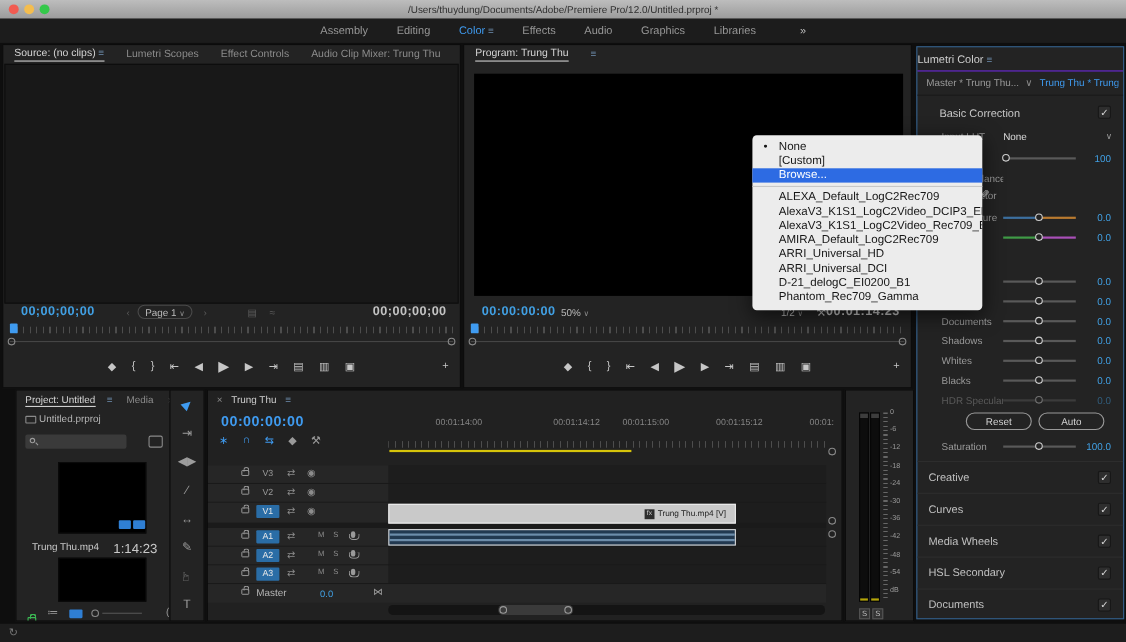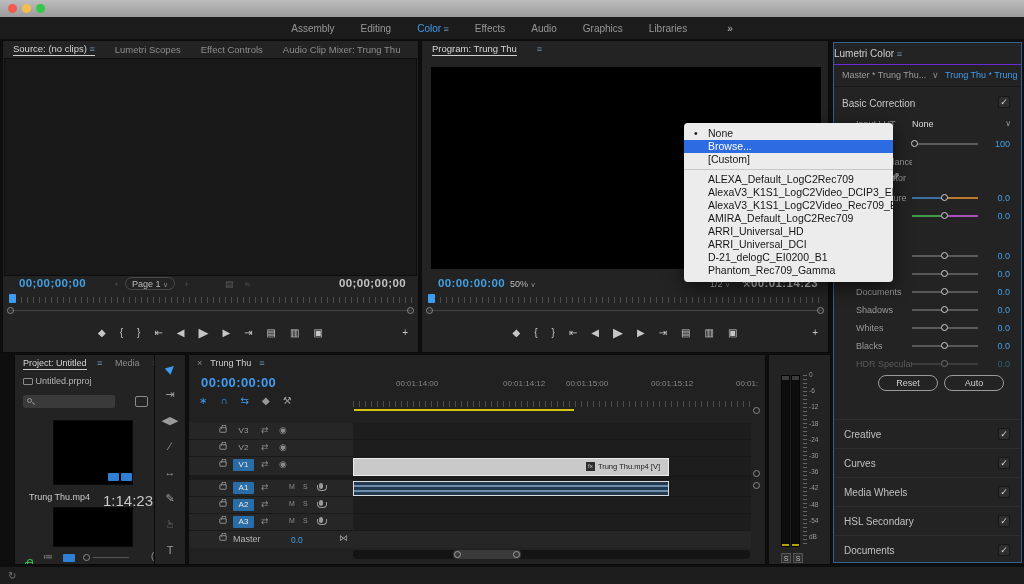--- a/index.html
+++ b/index.html
@@ -33,21 +33,21 @@
 .dimic{color:#5c5c5c;font-size:9px}
 
 #lumetri{position:absolute;left:833px;top:42px;width:189px;height:521px;background:#232323;border:1px solid #33618e}
 .lum-hd{position:absolute;left:0;top:0;right:0;height:22px;line-height:22px;font-size:10px;color:#cfcfcf;padding-left:0;border-bottom:1px solid #6d28d9}
 .lum-master{position:absolute;left:0;top:22px;right:0;height:22px;font-size:9px;color:#9a9a9a;border-bottom:1px solid #191919;white-space:nowrap;overflow:hidden}
 .lum-master .m1{position:absolute;left:8px;top:5px;width:88px;overflow:hidden;white-space:nowrap}
 .lum-master .car{position:absolute;left:98px;top:5px;color:#8b8b8b}
 .lum-master .m2{position:absolute;left:111px;top:5px;width:72px;overflow:hidden;color:#3f9bf0}
 #lum-basic{position:absolute;left:0;top:44px;right:0;padding-top:6px}
 .lum-sechd{height:22px;position:relative;font-size:10px;color:#c7c7c7}
-.lum-sechd .t{position:absolute;left:8px;top:5px}
+.lum-sechd .t{position:absolute;left:20px;top:5px}
 .cb{position:absolute;right:11px;width:12px;height:12px;background:#2e2e2e;border:1px solid #171717;border-radius:2px;color:#d9d9d9;font-size:9px;line-height:11px;text-align:center}
 .lum-row{position:relative;height:18px;font-size:9px;color:#999}
 .lum-row.r20{height:20px}.lum-row.r16{height:16px}
 .lum-lab{position:absolute;left:22px;top:4px;width:56px;white-space:nowrap;overflow:hidden}
 .lum-val{position:absolute;left:148px;top:4px;width:28px;text-align:right;color:#41a0e4}
 .trk{position:absolute;left:78px;top:8px;width:66px;height:2px;background:#595959}
 .trk.temp{background:linear-gradient(90deg,#3c6f9f 0 47%,#232323 47% 53%,#b97a2f 53% 100%)}
 .trk.tint{background:linear-gradient(90deg,#3f9b46 0 47%,#232323 47% 53%,#a94fb8 53% 100%)}
 .knob{position:absolute;top:-3px;width:7px;height:7px;border:1px solid #cfcfcf;border-radius:50%;background:#232323;margin-left:-4px}
 .lum-row.dim{opacity:.45}
@@ -126,20 +126,21 @@
 
 #statusbar{position:absolute;left:0;top:567px;width:1024px;height:17px;background:#1d1d1d;font-size:10px;color:#7a7a7a;line-height:17px;padding-left:8px}
 </style>
 </head>
 <body>
 
 <div id="titlebar">
   <span class="tl" style="left:8px;background:#f15b51"></span>
   <span class="tl" style="left:22px;background:#f4bd4f"></span>
   <span class="tl" style="left:36px;background:#34c84a"></span>
+  <span>/Users/thuydung/Documents/Adobe/Premiere Pro/12.0/Untitled.prproj *</span>
 </div>
 
 <div id="workspacebar">
     <div id="ws-tabs" style="display:flex;gap:26px">
       <div class="ws-tab">Assembly</div>
       <div class="ws-tab">Editing</div>
       <div class="ws-tab on">Color<span class="ws-menu"> ≡</span></div>
       <div class="ws-tab">Effects</div>
       <div class="ws-tab">Audio</div>
       <div class="ws-tab">Graphics</div>
@@ -317,20 +318,27 @@
           <div class="trk plain">
             <div class="knob" style="left: 50%;"></div>
           </div>
           <div class="lum-val">0.0</div>
         </div>
       </div>
     <div id="lum-btns">
       <span class="pill" style="left:44px">Reset</span>
       <span class="pill" style="left:110px">Auto</span>
     </div>
+    <div class="lum-row">
+      <span class="lum-lab">Saturation</span>
+      <span class="trk">
+          <span class="knob" style="left:50%"></span>
+        </span>
+      <span class="lum-val">100.0</span>
+    </div>
   </div>
   <div id="lum-sections">
       <div class="lum-sec">
         <div class="sec-lab">Creative</div>
         <div class="cb">✓</div>
       </div>
       <div class="lum-sec">
         <div class="sec-lab">Curves</div>
         <div class="cb">✓</div>
       </div>
@@ -362,21 +370,21 @@
   </div>
   <div class="searchbox">
       <span class="mag"></span>
     </div>
   <div class="abs" style="left:120px;top:41px;width:13px;height:11px;border:1px solid #8a8a8a;border-radius:2px"></div>
   <div class="thumb" style="left:38px;top:65px;width:80px;height:65px">
     <span class="badge" style="left:54px;top:52px"></span>
     <span class="badge" style="left:67px;top:52px"></span>
   </div>
   <div class="abs" style="left:14px;top:137px;font-size:9px;color:#c9c9c9">Trung Thu.mp4</div>
-  <div class="abs" style="left:88px;top:137px;width:34px;text-align:right;font-size:15px;color:#c9c9c9">1:14:23</div>
+  <div class="abs" style="left:88px;top:137px;width:34px;text-align:right;font-size:12px;color:#c9c9c9">1:14:23</div>
   <div class="thumb" style="left:38px;top:152px;width:80px;height:40px"></div>
   <div class="abs" style="left:0;top:194px;right:0;height:17px">
     <span class="lockic green abs" style="left:10px;top:6px"></span>
     <span class="abs" style="left:28px;top:2px;font-size:10px;color:#9a9a9a">≔</span>
     <span class="abs" style="left:48px;top:5px;width:12px;height:8px;background:#2f7fd4;border-radius:1px"></span>
     <span class="ring abs" style="left:68px;top:5px"></span>
     <span class="abs" style="left:78px;top:8px;width:36px;height:1px;background:#555"></span>
     <span class="abs" style="left:136px;top:2px;font-size:9px;color:#9a9a9a">(</span>
   </div>
 </div>
@@ -525,22 +533,22 @@
   <div id="meter-solos">
       <div class="sbtn" style="left: 12px;">S</div>
       <div class="sbtn" style="left: 24px;">S</div>
     </div>
 </div>
 
 <div id="statusbar"><span>↻</span></div>
 
 <div id="lut-popup">
     <div class="pop-item">None<span class="bullet">•</span></div>
+    <div class="pop-item">[Custom]</div>
     <div class="pop-item hl">Browse...</div>
-    <div class="pop-item">[Custom]</div>
     <div class="pop-sep"></div>
     <div class="pop-item">ALEXA_Default_LogC2Rec709</div>
     <div class="pop-item">AlexaV3_K1S1_LogC2Video_DCIP3_EE</div>
     <div class="pop-item">AlexaV3_K1S1_LogC2Video_Rec709_EE</div>
     <div class="pop-item">AMIRA_Default_LogC2Rec709</div>
     <div class="pop-item">ARRI_Universal_HD</div>
     <div class="pop-item">ARRI_Universal_DCI</div>
     <div class="pop-item">D-21_delogC_EI0200_B1</div>
     <div class="pop-item">Phantom_Rec709_Gamma</div>
   </div>

